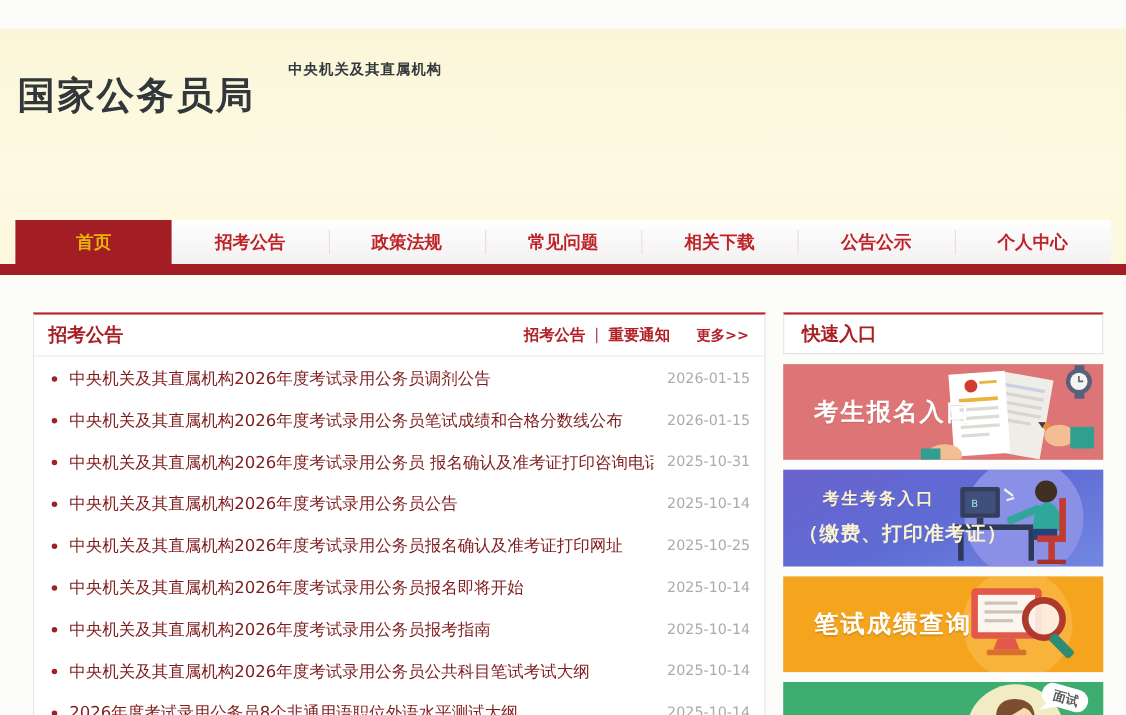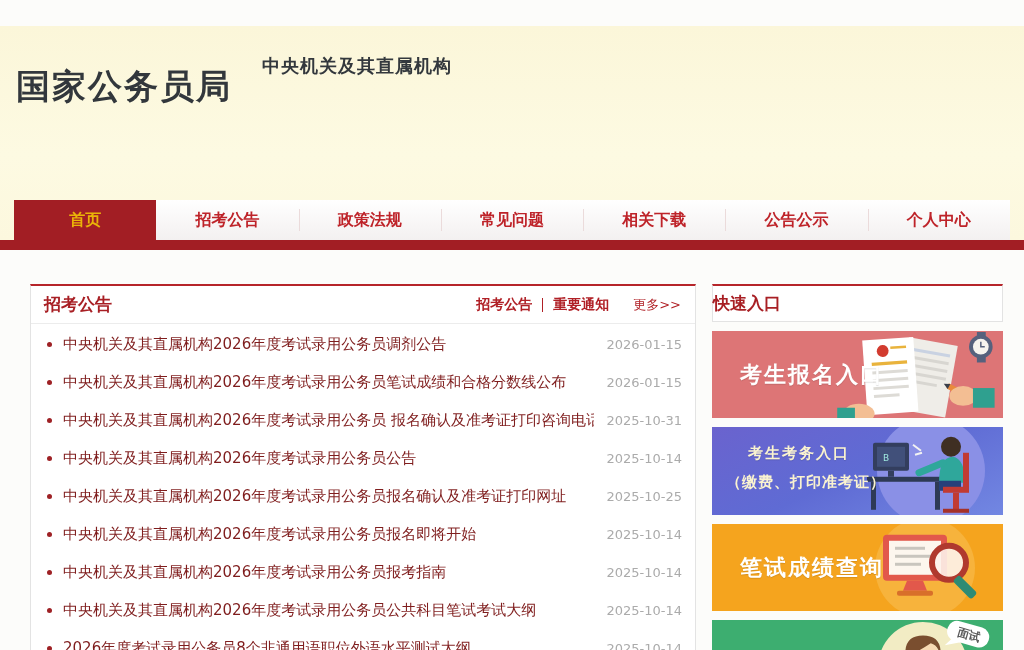--- a/index.html
+++ b/index.html
@@ -5,21 +5,21 @@
   * { margin:0; padding:0; box-sizing:border-box; }
   html,body { width:1024px; height:650px; overflow:hidden; }
   body { font-family:"DejaVu Sans","Liberation Sans",sans-serif; background:#FCFCFA; }
 
   
   .topbar { position:relative; height:214px;
     background:linear-gradient(180deg,#FBF6D9 0%,#FDFAE2 60%,#FCF8DE 100%);margin-top:26px; }
   .brand { display:flex; align-items:flex-start; padding:28px 0 0 16px; }
   .brand-logo { font-size:34px; font-weight:bold; color:#32373C; letter-spacing:2px; margin-top:10px; }
   .brand-right { margin-left:30px; }
-  .brand-sub { font-size:18px; font-weight:bold; color:#33383D; margin-bottom:7px; letter-spacing:1px; }
+  .brand-sub { font-size:13px; font-weight:bold; color:#33383D; margin-bottom:7px; letter-spacing:1px; }
   .brand-title { font-size:23px; font-weight:bold; color:#2F3438; letter-spacing:1px; }
 
   
   .nav { position:absolute; left:14px; right:14px; bottom:0; height:40px;
     background:linear-gradient(180deg,#FFFFFF 0%,#F3F0F0 100%); display:flex; }
   .tab { flex:1; display:flex; align-items:center; justify-content:center;
     font-size:16px; font-weight:bold; color:#BE2329; cursor:pointer; position:relative; }
   .tab + .tab::before { content:""; position:absolute; left:0; top:9px; bottom:9px;
     border-left:1px solid #EBDBDB; }
   .tab.active { background:#A21E24; color:#eab308; }
@@ -32,41 +32,41 @@
   .col-right { width:291px; display:flex; flex-direction:column; }
 
   .panel { background:#FFFFFF; border:1px solid #E3E3E3; border-top:2px solid #B6252A; }
   .panel-main { height:421px; }
   .panel-head { height:38px; display:flex; align-items:center; justify-content:space-between;
     padding:0 14px 0 13px; border-bottom:1px solid #ECECEC; }
   .panel-title { font-size:17px; font-weight:bold; color:#A81F24; }
   .head-links { display:flex; align-items:center; gap:10px; }
   .head-link { font-size:14px; font-weight:bold; color:#B02026; cursor:pointer; }
   .head-divider { width:0; height:14px; border-left:1px solid #B02026; }
-  .head-more { font-size:13px; font-weight:normal; color:#B02026; margin-left:14px; cursor:pointer; }
+  .head-more { font-size:13px; font-weight:bold; color:#B02026; margin-left:14px; cursor:pointer; }
 
   .list { padding:1px 13px 0 13px; }
   .row { height:38.1px; display:flex; align-items:center; cursor:pointer; }
   .bullet { width:5px; height:5px; border-radius:50%; background:#9E2125; margin:0 11px 0 3px; flex:none; }
   .row-text { font-size:15px; color:#7f1d1d; white-space:nowrap; overflow:hidden; flex:1; }
   .row-date { font-size:13px; color:#ABABAB; margin-left:12px; flex:none; }
 
   .stub { margin-top:14px; flex:1; background:#FFFFFF; border:1px solid #E3E3E3;
     border-bottom:none; border-top:2px solid #B6252A; }
 
   
   .qbox { height:38px; background:#FFFFFF; border:1px solid #E3E3E3; border-top:2px solid #B6252A;
-    display:flex; align-items:center; }
+    display:flex; align-items:center; padding-left:16px; }
   .banner { position:relative; height:88px; margin-top:9px; overflow:hidden; cursor:pointer; }
   .banner:first-of-type { margin-top:8px; height:89px; }
   .banner-label { position:absolute; left:28px; top:50%; transform:translateY(-50%);
     font-size:22px; font-weight:bold; color:#FFFFFF; letter-spacing:2px; text-shadow:0 1px 1px rgba(0,0,0,.12);
     white-space:nowrap; z-index:2; }
   .banner.has-sub .banner-label { transform:none; top:17px; left:36px; font-size:15px; }
-  .banner-sub { position:absolute; left:14px; top:46px; font-size:15px; font-weight:bold;
+  .banner-sub { position:absolute; left:14px; top:46px; font-size:18px; font-weight:bold;
     letter-spacing:1px; z-index:2; white-space:nowrap; }
   .banner svg { position:absolute; right:0; top:0; height:100%; z-index:1; }
 </style>
 </head>
 <body>
 
 <header class="topbar">
   <div class="brand">
     <div class="brand-logo">国家公务员局</div>
     <div class="brand-right">

